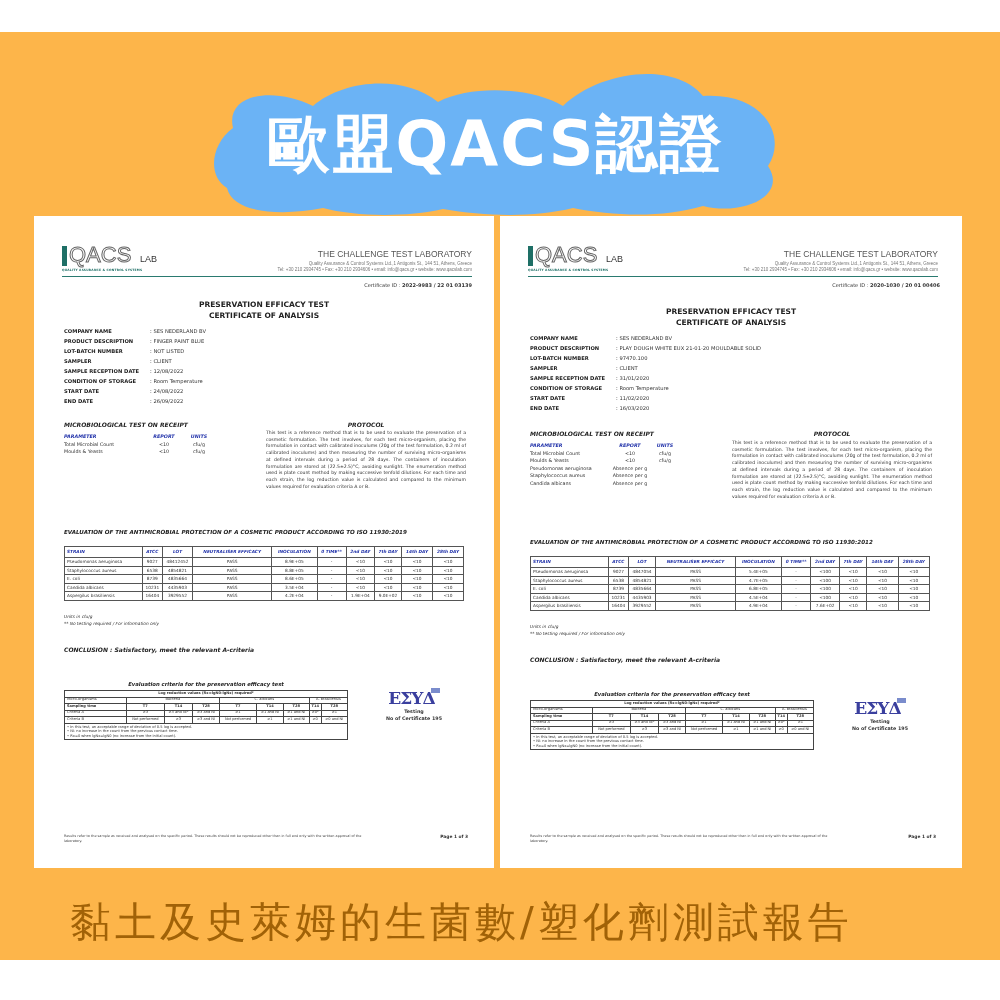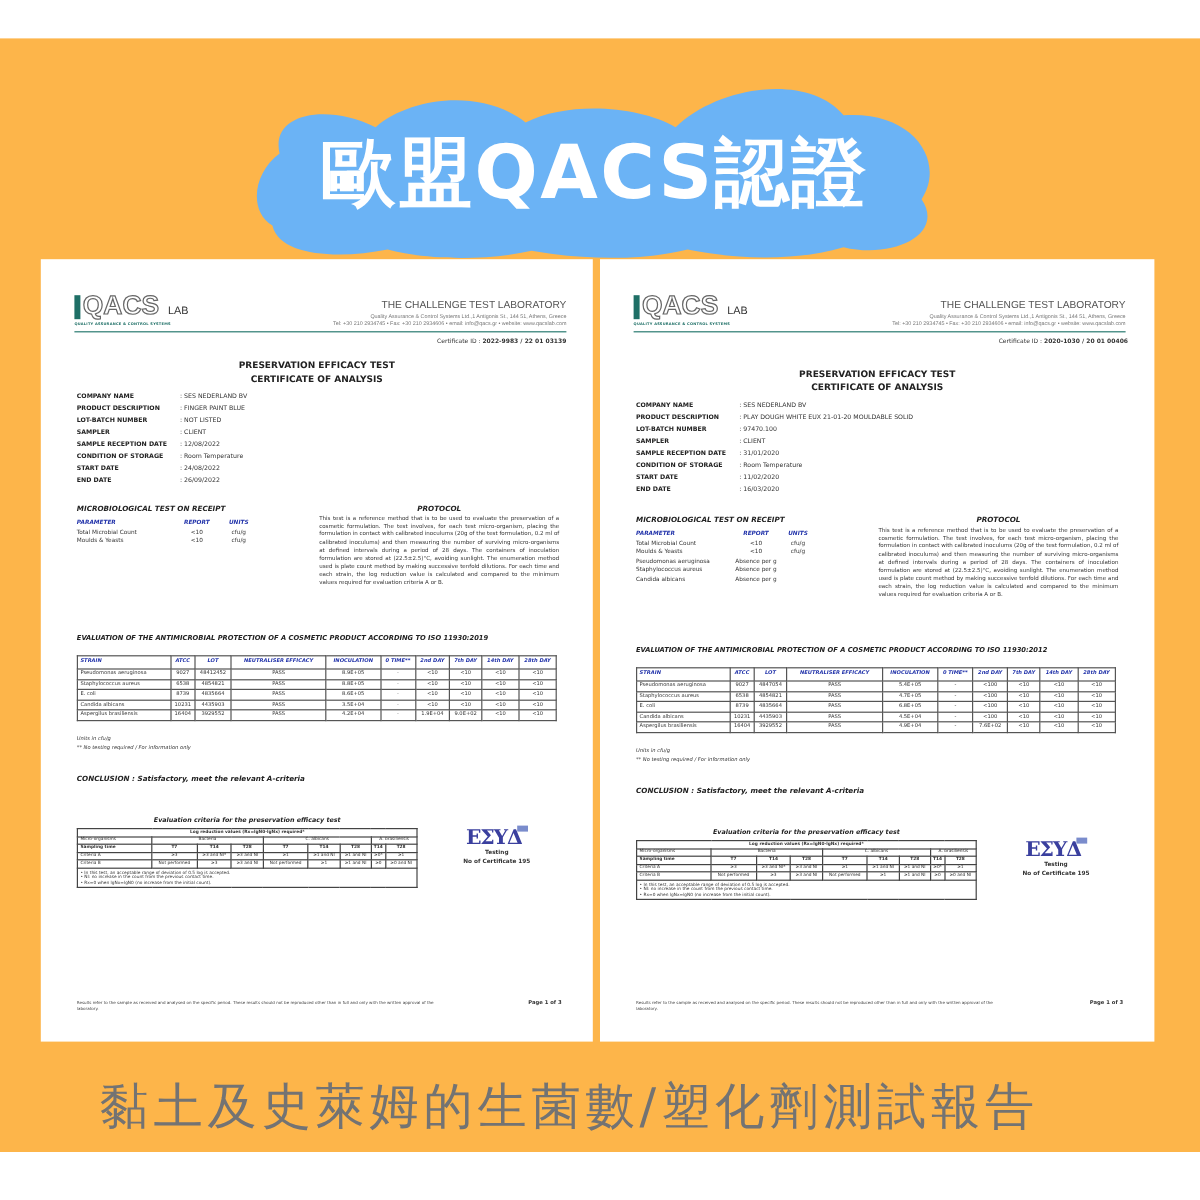--- a/index.html
+++ b/index.html
@@ -2,29 +2,29 @@
 <html><head>
 <meta charset="utf-8">
 <style>
   * { box-sizing: border-box; margin: 0; padding: 0; }
   html, body { width: 1000px; height: 1000px; background: #ffffff; overflow: hidden; }
   body { position: relative; font-family: "DejaVu Sans", sans-serif; }
   .band { position: absolute; left: 0; top: 32px; width: 1000px; height: 928px; background: #fdb54a; }
   .cloud { position: absolute; left: 203px; top: 66px; width: 585px; height: 150px; }
   .cloud svg { position: absolute; left: 0; top: 0; }
   .headline { position: absolute; left: 0; top: 0; width: 585px; height: 150px; display: flex; align-items: center; justify-content: center; color: #fff; font-weight: bold; font-size: 62px; letter-spacing: 2px; font-family: "DejaVu Sans", sans-serif; padding-top: 6px; }
-  .caption { position: absolute; left: 70px; top: 895px; font-size: 41px; color: #737373; letter-spacing: 4px; font-family: "DejaVu Sans", sans-serif; margin-left: 13px; }
+  .caption { position: absolute; left: 70px; top: 895px; font-size: 41px; color: #a16207; letter-spacing: 4px; font-family: "DejaVu Sans", sans-serif; }
 
   .doc { position: absolute; top: 216px; width: 460px; height: 652px; background: #fff; color: #333; font-family: "DejaVu Sans", sans-serif; }
   .doc.left { left: 34px; }
   .doc.right { left: 500px; width: 462px; }
   .hdr { position: absolute; left: 28px; top: 28px; width: 410px; height: 30px; }
   .logo { position: absolute; left: 0; top: 0; width: 120px; height: 28px; }
   .logo .bar { position: absolute; left: 0; top: 2px; width: 5px; height: 20px; background: #1e6f66; }
-  .logo .word { position: absolute; left: 7px; top: -2px; font-size: 22px; font-weight: bold; color: #fff; -webkit-text-stroke: 1px #666; letter-spacing: 0; font-family: "Liberation Sans", sans-serif; }
+  .logo .word { position: absolute; left: 7px; top: -2px; font-size: 22px; font-weight: normal; color: #fff; -webkit-text-stroke: 1px #666; letter-spacing: 0; font-family: "Liberation Sans", sans-serif; }
   .logo .lab { position: absolute; left: 78px; top: 10px; font-size: 9px; color: #333; font-family: "Liberation Sans", sans-serif; }
   .logo .tag { position: absolute; left: 0; top: 24px; font-size: 3px; font-weight: bold; color: #1e6f66; letter-spacing: 0.2px; white-space: nowrap; }
   .lab-title { position: absolute; right: 0; top: 5px; font-size: 8.5px; color: #555; font-family: "Liberation Sans", sans-serif; }
   .lab-addr { position: absolute; right: 0; top: 17px; font-size: 4.5px; color: #777; white-space: nowrap; font-family: "Liberation Sans", sans-serif; }
   .lab-tel { position: absolute; right: 0; top: 23px; font-size: 4.5px; color: #777; white-space: nowrap; font-family: "Liberation Sans", sans-serif; }
   .rule { position: absolute; left: 28px; top: 60px; width: 410px; height: 1px; background: #2a7a70; }
   .cert-id { position: absolute; right: 22px; top: 66px; font-size: 5px; color: #333; }
   .cert-id b { font-weight: bold; }
   .title { position: absolute; left: 0; width: 100%; text-align: center; font-size: 7.5px; font-weight: bold; color: #222; }
   .t1 { top: 84px; } .t2 { top: 95px; }

